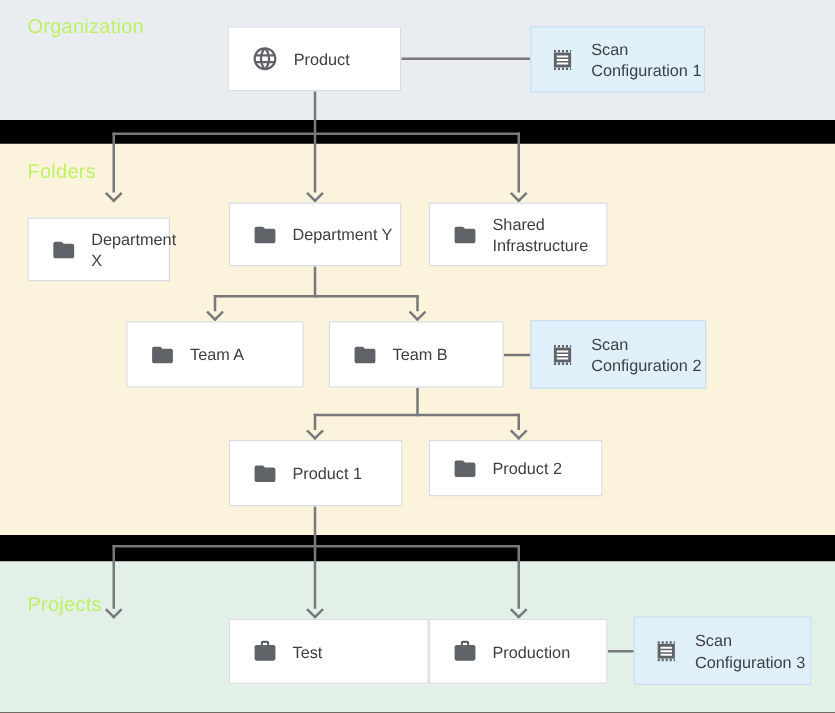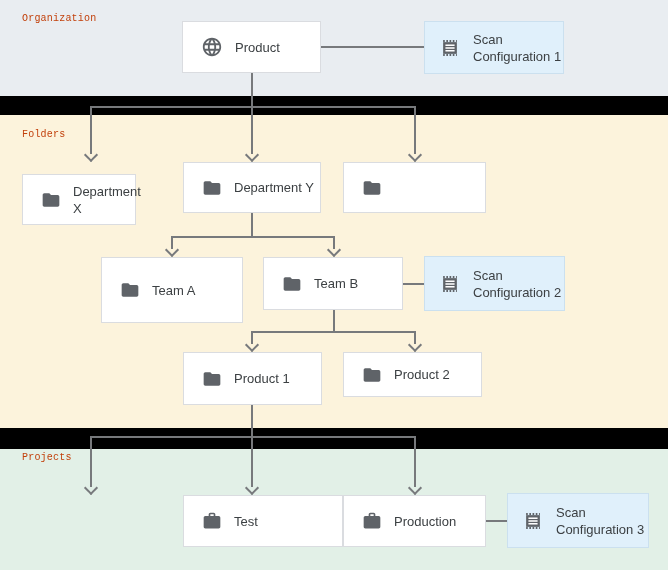--- a/index.html
+++ b/index.html
@@ -4,21 +4,21 @@
 <style>
   html,body{margin:0;padding:0;}
   body{background:#000;font-family:"Liberation Sans",sans-serif;}
   #stage{position:relative;width:668px;height:570px;background:#000;overflow:hidden;}
 
   
   .section{position:absolute;left:0;width:668px;}
   .sec-org{top:0;height:96px;background:#E9EDF1;}
   .sec-folders{top:115px;height:313px;background:#FCF3DC;}
   .sec-projects{top:449px;height:121px;background:#E2F0E7;}
-  .sec-label{position:absolute;font-size:10px;color:#c2410c;letter-spacing:.2px;font-family:Liberation Mono, monospace;}
+  .sec-label{position:absolute;font-size:16px;color:#bef264;letter-spacing:.2px;}
 
   
   .node{position:absolute;display:flex;align-items:center;gap:12px;
         background:#FFFFFF;border:1px solid #DADCE0;box-sizing:border-box;
         padding-left:18px;}
   .node .nlabel{font-size:13px;color:#3C4043;line-height:17px;}
   .node.scan{background:#E0F0FB;border:1px solid #CBE0EF;padding-left:14px;}
   .ic{width:20px;height:20px;flex:0 0 auto;display:block;}
 
   
@@ -54,21 +54,21 @@
 </svg>
 
 <div id="stage">
 
   <div class="section sec-org"></div>
   <div class="section sec-folders"></div>
   <div class="section sec-projects"></div>
 
   <div class="sec-label" style="left:22px;top:13px">Organization</div>
   <div class="sec-label" style="left:22px;top:129px">Folders</div>
-  <div class="sec-label" style="left:22px;top:452px">Projects</div>
+  <div class="sec-label" style="left:22px;top:476px">Projects</div>
 
   <div class="line" style="left:251px;top:73px;width:2px;height:81px"></div>
   <div class="line" style="left:90px;top:106px;width:326px;height:2px"></div>
   <div class="line" style="left:90px;top:106px;width:2px;height:48px"></div>
   <div class="line" style="left:414px;top:106px;width:2px;height:48px"></div>
   <div class="arrow" style="left:86px;top:150px"></div>
   <div class="arrow" style="left:247px;top:150px"></div>
   <div class="arrow" style="left:410px;top:150px"></div>
 
   <div class="line" style="left:251px;top:213px;width:2px;height:25px"></div>
@@ -120,23 +120,24 @@
   <div class="node" style="left:183px;top:162px;width:138px;height:51px">
     <svg class="ic">
         <use href="#i-folder"></use>
       </svg>
     <span class="nlabel">Department Y</span>
   </div>
   <div class="node" style="left:343px;top:162px;width:143px;height:51px">
     <svg class="ic">
         <use href="#i-folder"></use>
       </svg>
+    <span class="nlabel">Shared Infrastructure</span>
   </div>
 
-  <div class="node" style="left:101px;top:257px;width:142px;height:66px">
+  <div class="node" style="left:101px;top:257px;width:142px;height:53px">
     <svg class="ic">
         <use href="#i-folder"></use>
       </svg>
     <span class="nlabel">Team A</span>
   </div>
   <div class="node" style="left:263px;top:257px;width:140px;height:53px">
     <svg class="ic">
         <use href="#i-folder"></use>
       </svg>
     <span class="nlabel">Team B</span>

